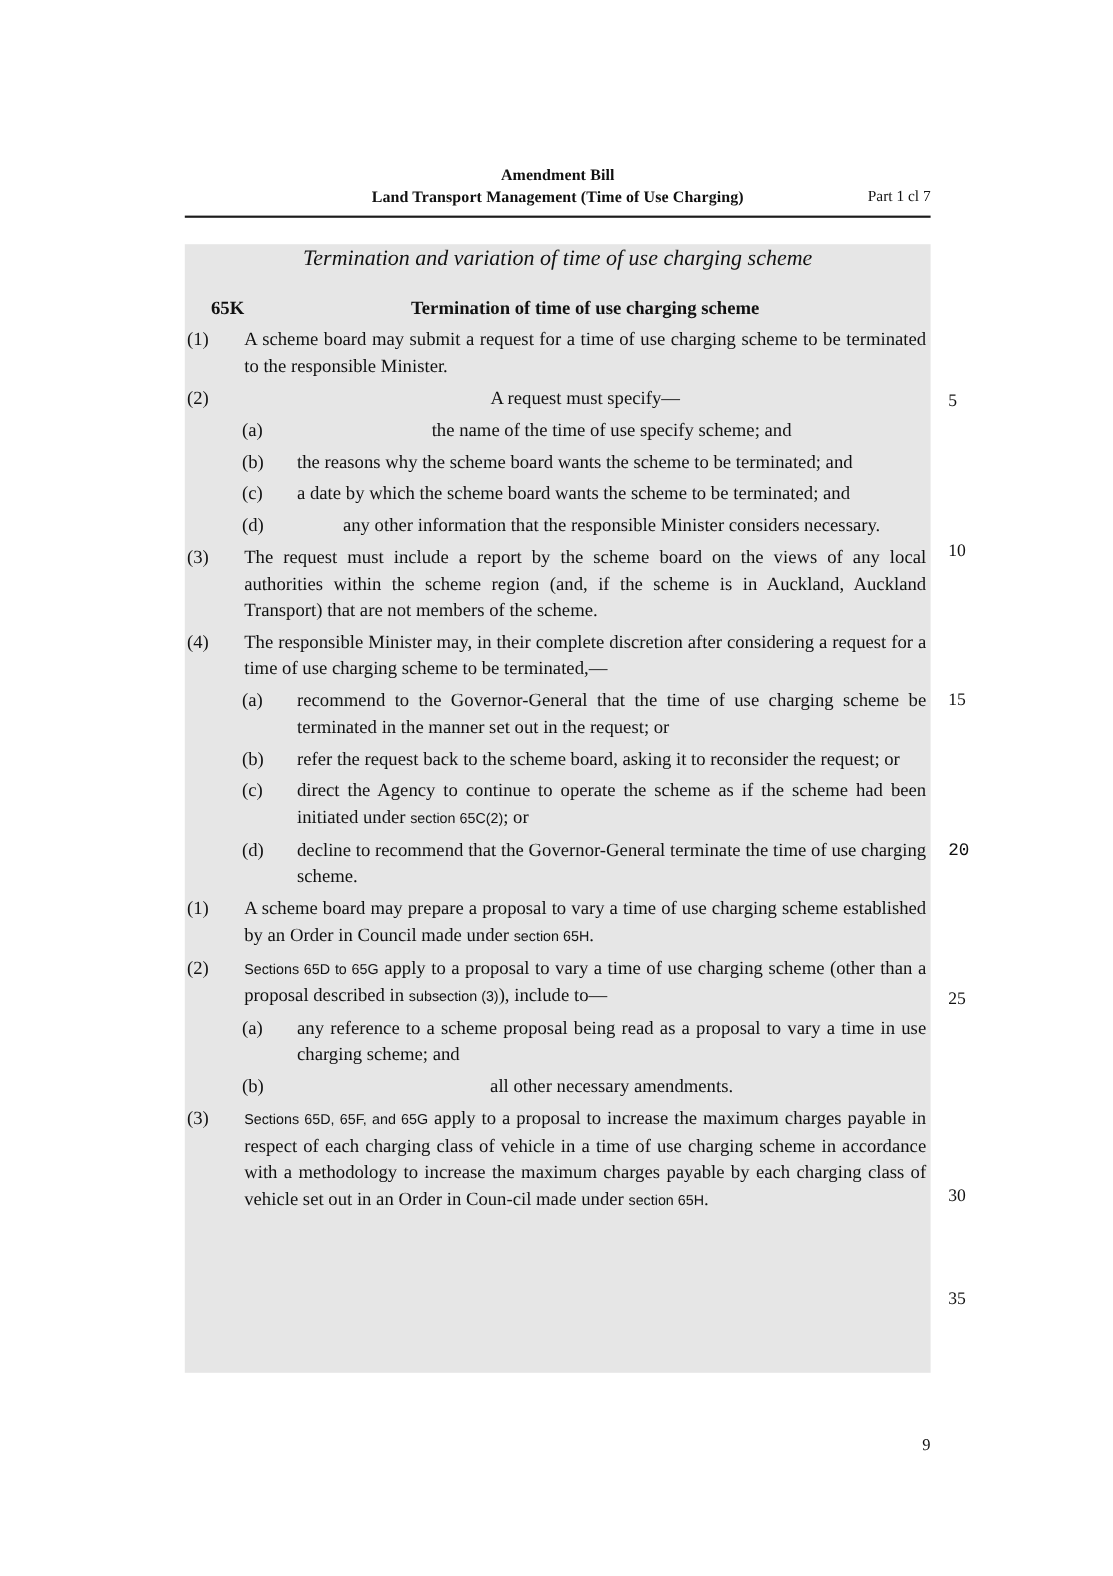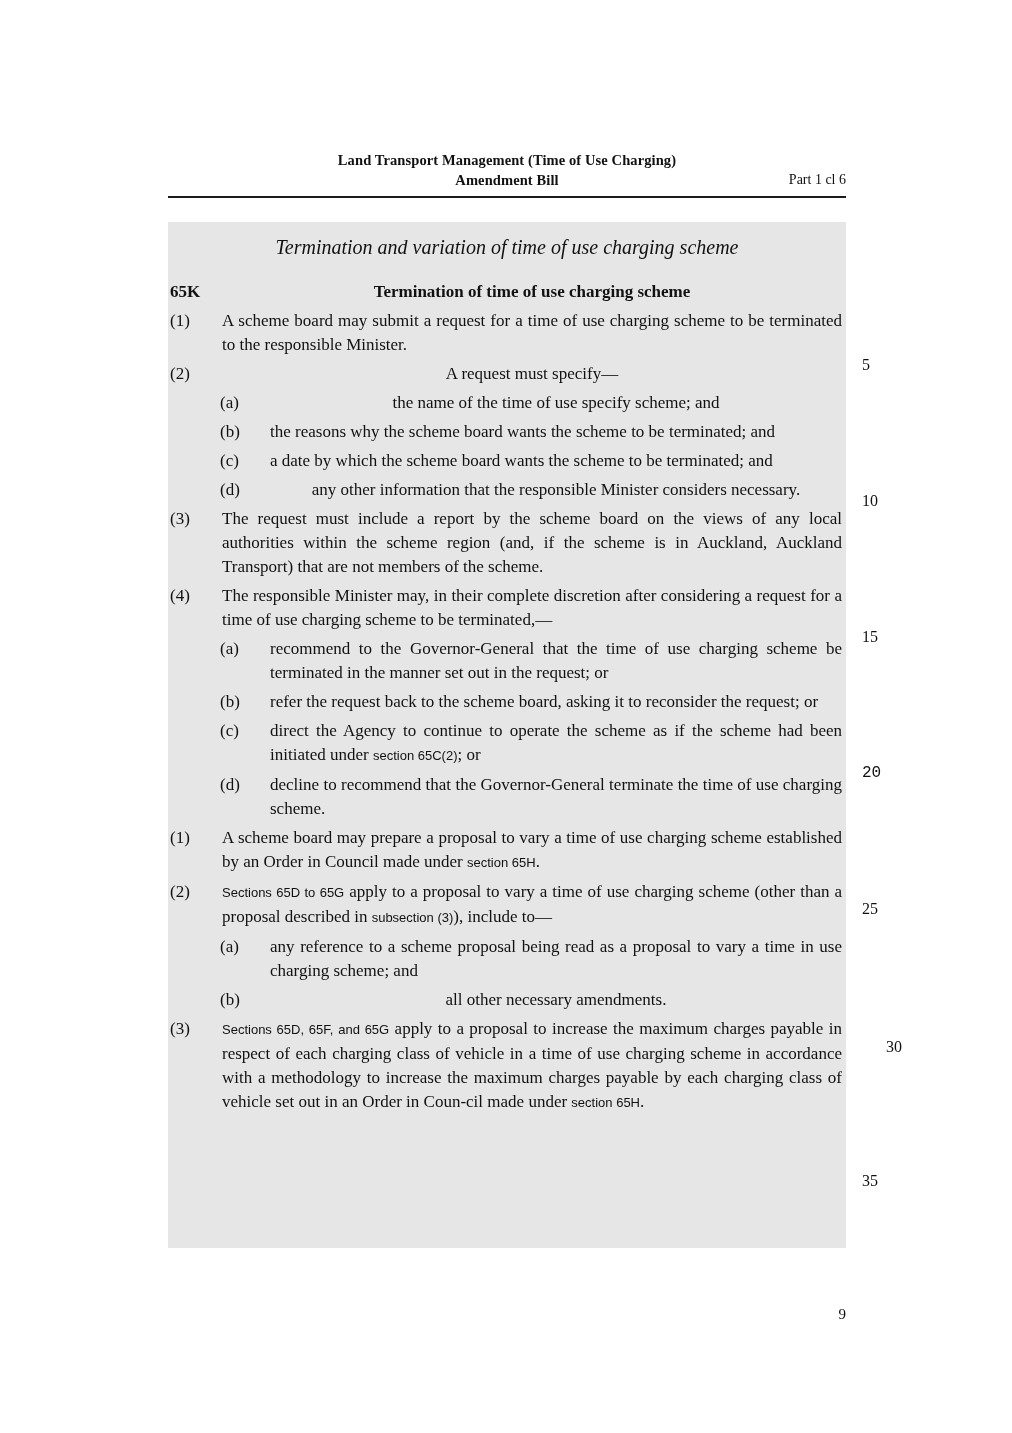--- a/index.html
+++ b/index.html
@@ -68,21 +68,20 @@
     background: #e6e6e6;
     padding: 0;
     box-sizing: border-box;
   }
 
   .crosshead {
     text-align: center;
     font-style: italic;
     font-size: 20px;
     line-height: 26px;
-    padding-top: 12px;
     padding-bottom: 16px;
   }
 
   
   .blk {
     display: flex;
     align-items: flex-start;
     padding-left: 2px;
     padding-right: 4px;
   }
@@ -91,20 +90,21 @@
   .blk.para    { margin-bottom: 5px; }
 
   .num {
     flex: 0 0 auto;
     font-size: 17px;
     line-height: 24px;
   }
   .num.sec-no {
     width: 52px;
     font-weight: bold;
+    text-align: right;
   }
   .num.sub-no {
     width: 52px;
   }
   .num.para-no {
     width: 50px;
   }
   .indent-para { padding-left: 50px; }
 
   .txt {
@@ -155,24 +155,24 @@
   }
 </style>
 </head>
 <body>
 
 <div class="page">
 
   <div class="runhead">
     <div class="runhead-lines">
       <div class="runhead-title">
+        <div>Amendment Bill</div>
         <div>Land Transport Management (Time of Use Charging)</div>
-        <div>Amendment Bill</div>
-      </div>
-      <div class="runhead-right">Part 1 cl 6</div>
+      </div>
+      <div class="runhead-right">Part 1 cl 7</div>
     </div>
   </div>
   <div class="runhead-rule"></div>
 
   <div class="content">
 
     <div class="crosshead">Termination and variation of time of use charging scheme</div>
 
     <div class="blk sec">
       <div class="num sec-no">65K</div>
@@ -265,19 +265,19 @@
     </div>
 
   </div>
 
   <div class="linenos">
       <div class="lineno" style="top: 133px;">5</div>
       <div class="lineno" style="top: 269px;">10</div>
       <div class="lineno" style="top: 405px;">15</div>
       <div class="lineno" style="top: 541px; font-family: Liberation Mono, monospace;">20</div>
       <div class="lineno" style="top: 677px;">25</div>
-      <div class="lineno" style="top: 815px; margin-left: 24px;">30</div>
+      <div class="lineno" style="top: 856px;">30</div>
       <div class="lineno" style="top: 949px;">35</div>
     </div>
 
   <div class="folio">9</div>
 
 </div>
 
 </body></html>

